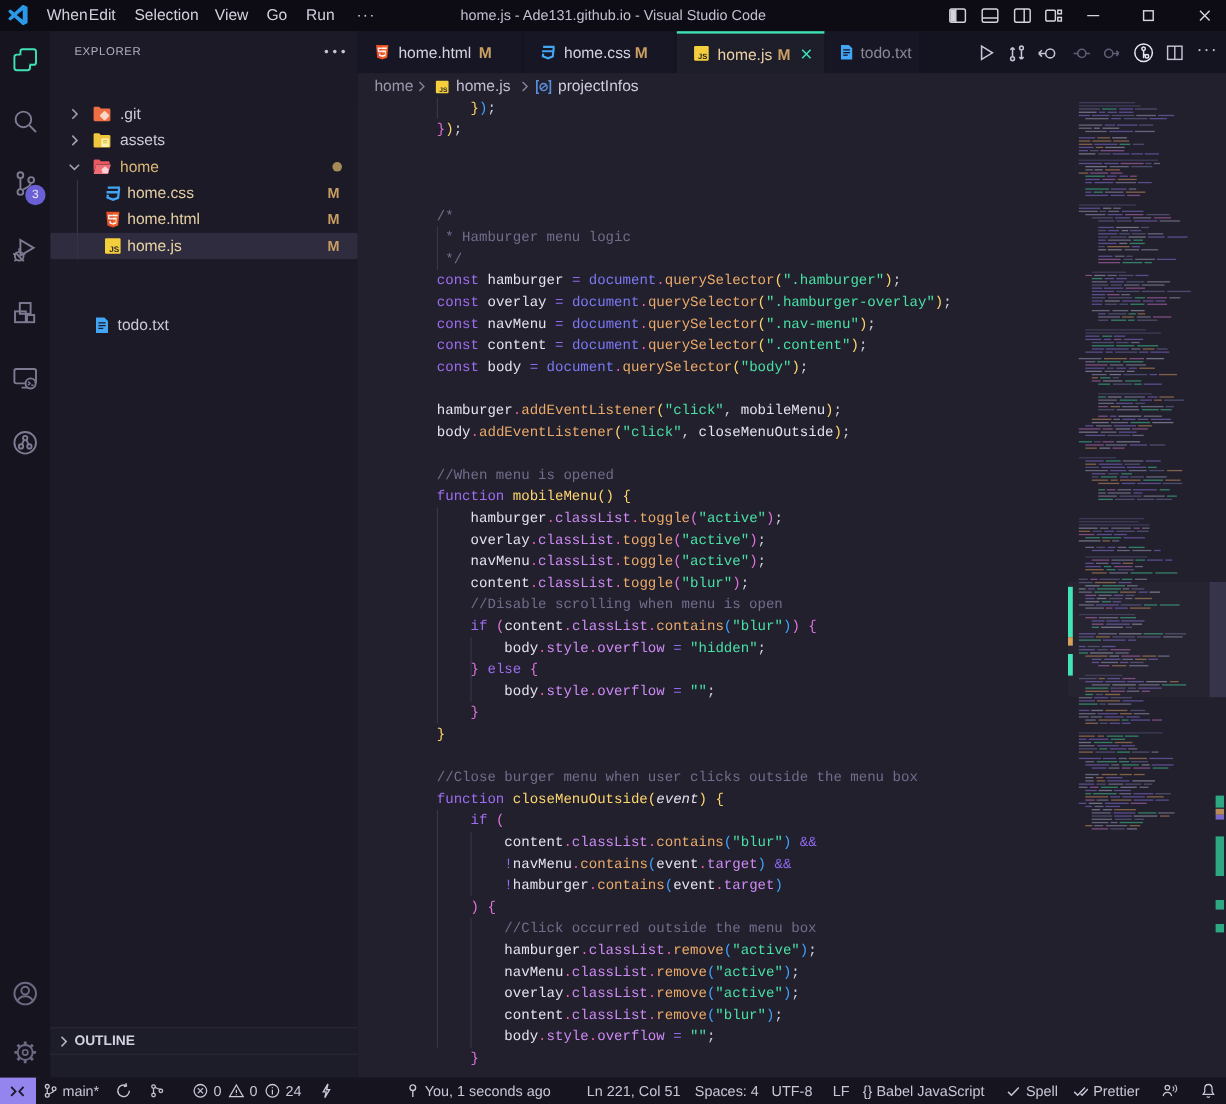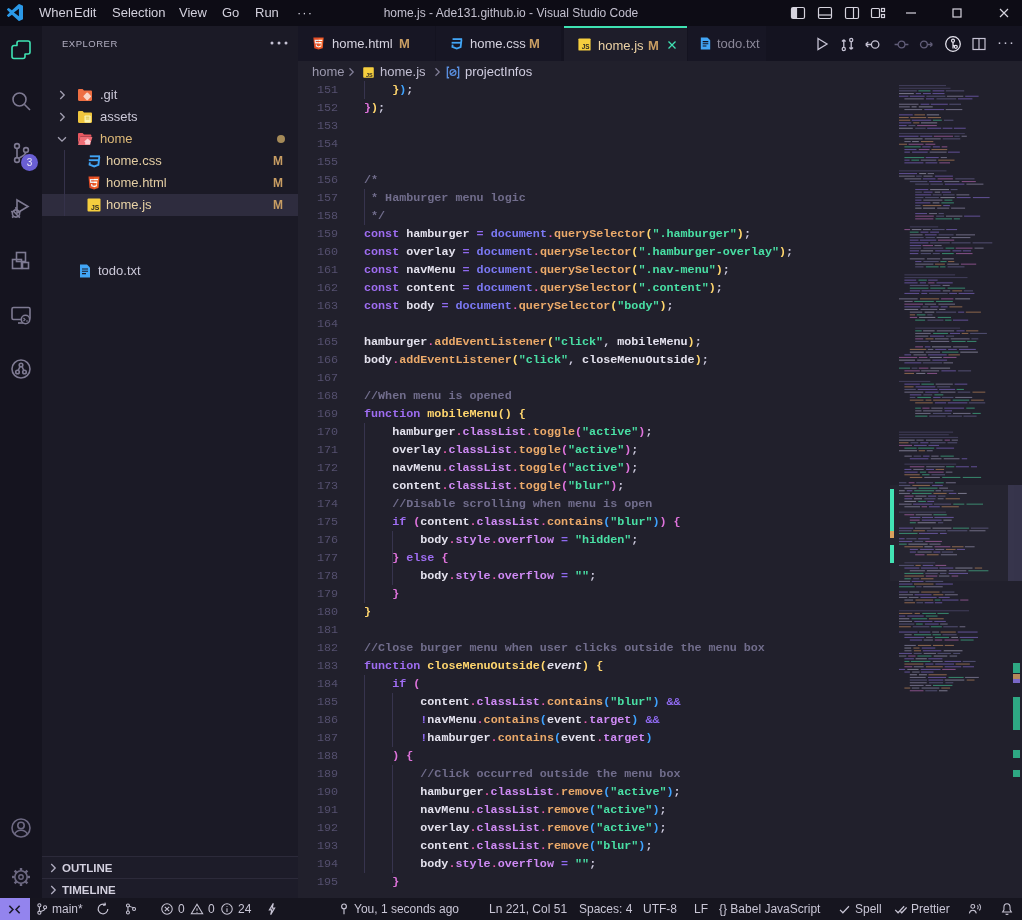--- a/index.html
+++ b/index.html
@@ -19,21 +19,21 @@
 .chev { position:absolute; top:4px; width:14px; height:14px; }
 .ficon { position:absolute; top:3px; width:16px; height:16px; }
 #tabstrip { position:absolute; left:298px; top:26px; width:724px; height:35px; background:#141320; }
 .tab { position:absolute; top:0; height:35px; background:#171624; }
 .tab .tlabel { position:absolute; top:0; height:35px; line-height:35px; font-size:13px; }
 #breadcrumb { position:absolute; left:299px; top:61px; width:723px; height:22px; background:#21202c;
   color:#9b98ad; font-size:13px; line-height:22px; }
 #gutter { position:absolute; left:298px; top:81px; width:40px; text-align:right;
   font-family:"Liberation Mono", monospace; font-size:11.73px; line-height:18px; color:#55506f; white-space:pre; }
 #code { position:absolute; left:364px; top:81px; font-family:"Liberation Mono", monospace;
-  font-size:11.73px; line-height:18px; font-weight:bold; white-space:pre; color:#e4e2ee; }
+  font-size:11.73px; line-height:18px; font-weight:normal; white-space:pre; color:#e4e2ee; }
 .ig { position:absolute; width:1px; background:#37344e; }
 
 #statusbar { position:absolute; left:0; top:898px; width:1022px; height:22px; background:#16151f;
   color:#c9c6d6; font-size:12px; line-height:22px; }
 #statusbar .sitem { position:absolute; top:0; height:22px; white-space:nowrap; }
 </style></head><body>
 <div id="app">
 
 <div id="titlebar">
   <svg class="abs" style="left:6px;top:4px" width="17" height="17" viewBox="0 0 100 100">
@@ -220,26 +220,20 @@
 
   <div class="abs" style="left:22px;top:124px;width:1px;height:66px;background:#35324a"></div>
   <div class="abs" style="left:0;top:830px;width:256px;height:42px;background:#1d1c29;border-top:1px solid #2c2a3a"></div>
   <div class="row" style="top:831px;font-weight:bold;font-size:11.5px;color:#d4d1e0">
     <svg class="chev" style="left:4px" viewBox="0 0 16 16" fill="none" stroke="#b1aec1" stroke-width="1.5">
           <path d="M6 3.5 L10.5 8 L6 12.5"></path>
         </svg>
     <span class="rlabel" style="left:20px">OUTLINE</span>
   </div>
   <div class="abs" style="left:0;top:852px;width:256px;height:1px;background:#2c2a3a"></div>
-  <div class="row" style="top:853px;font-weight:bold;font-size:11.5px;color:#d4d1e0">
-    <svg class="chev" style="left:4px" viewBox="0 0 16 16" fill="none" stroke="#b1aec1" stroke-width="1.5">
-          <path d="M6 3.5 L10.5 8 L6 12.5"></path>
-        </svg>
-    <span class="rlabel" style="left:20px">TIMELINE</span>
-  </div>
 </div>
 
 <div id="tabstrip">
   <div class="tab" style="left:0;width:137px">
     <svg class="abs" style="left:13px;top:10px" width="15" height="15" viewBox="0 0 16 16">
           <path fill="#e44d26" d="M2.5 1.5 L13.5 1.5 L12.5 13 L8 14.5 L3.5 13 Z"></path>
           <path fill="#f16529" d="M8 2.5 L13 2.5 L12.1 12.4 L8 13.7 Z"></path>
           <path fill="#ebebeb" d="M8 6.5 L5.2 6.5 L5.1 5.2 L8 5.2 L8 3.9 L3.8 3.9 L4.2 8 L8 8 Z M8 10.8 L6.4 10.3 L6.3 9.1 L5 9.1 L5.2 11.3 L8 12.2 Z"></path>
           <path fill="#fff" d="M8 6.5 L8 8 L10.6 8 L10.3 10.3 L8 10.8 L8 12.2 L10.9 11.3 L11.3 6.5 Z M8 3.9 L8 5.2 L12 5.2 L12.1 3.9 Z"></path>
         </svg>
@@ -324,65 +318,20 @@
         <path d="M6 3 L11 8 L6 13"></path>
       </svg>
   <svg class="abs" style="left:147px;top:5px" width="14" height="13" viewBox="0 0 16 15">
         <path d="M3.5 1.5 L1.5 1.5 L1.5 13.5 L3.5 13.5 M12.5 1.5 L14.5 1.5 L14.5 13.5 L12.5 13.5" fill="none" stroke="#5a8fe0" stroke-width="1.6"></path>
         <circle cx="8" cy="7.5" r="3.4" fill="none" stroke="#5a8fe0" stroke-width="1.4"></circle>
         <path d="M5.5 9.5 L10.5 5.5" stroke="#5a8fe0" stroke-width="1.2"></path>
       </svg>
   <span class="abs" style="left:166px;color:#d0cde0">projectInfos</span>
 </div>
 
-<div id="gutter">151
-152
-153
-154
-155
-156
-157
-158
-159
-160
-161
-162
-163
-164
-165
-166
-167
-168
-169
-170
-171
-172
-173
-174
-175
-176
-177
-178
-179
-180
-181
-182
-183
-184
-185
-186
-187
-188
-189
-190
-191
-192
-193
-194
-195</div>
 <div id="code">    <span style="color:#ffd66e">}</span><span style="color:#3fa3ff">)</span><span style="color:#cfcce0">;</span>
 <span style="color:#df73dc">}</span><span style="color:#ffd66e">)</span><span style="color:#cfcce0">;</span>
 
 
 
 <span style="color:#716d8c">/*</span>
 <span style="color:#716d8c"> * Hamburger menu logic</span>
 <span style="color:#716d8c"> */</span>
 <span style="color:#9f6df2">const</span> <span style="color:#e4e2ee">hamburger</span> <span style="color:#8f6af0">=</span> <span style="color:#7c79f5">document</span><span style="color:#ea59ad">.</span><span style="color:#ecaa6a">querySelector</span><span style="color:#ffd66e">(</span><span style="color:#49e0a5">".hamburger"</span><span style="color:#ffd66e">)</span><span style="color:#cfcce0">;</span>
 <span style="color:#9f6df2">const</span> <span style="color:#e4e2ee">overlay</span> <span style="color:#8f6af0">=</span> <span style="color:#7c79f5">document</span><span style="color:#ea59ad">.</span><span style="color:#ecaa6a">querySelector</span><span style="color:#ffd66e">(</span><span style="color:#49e0a5">".hamburger-overlay"</span><span style="color:#ffd66e">)</span><span style="color:#cfcce0">;</span>

